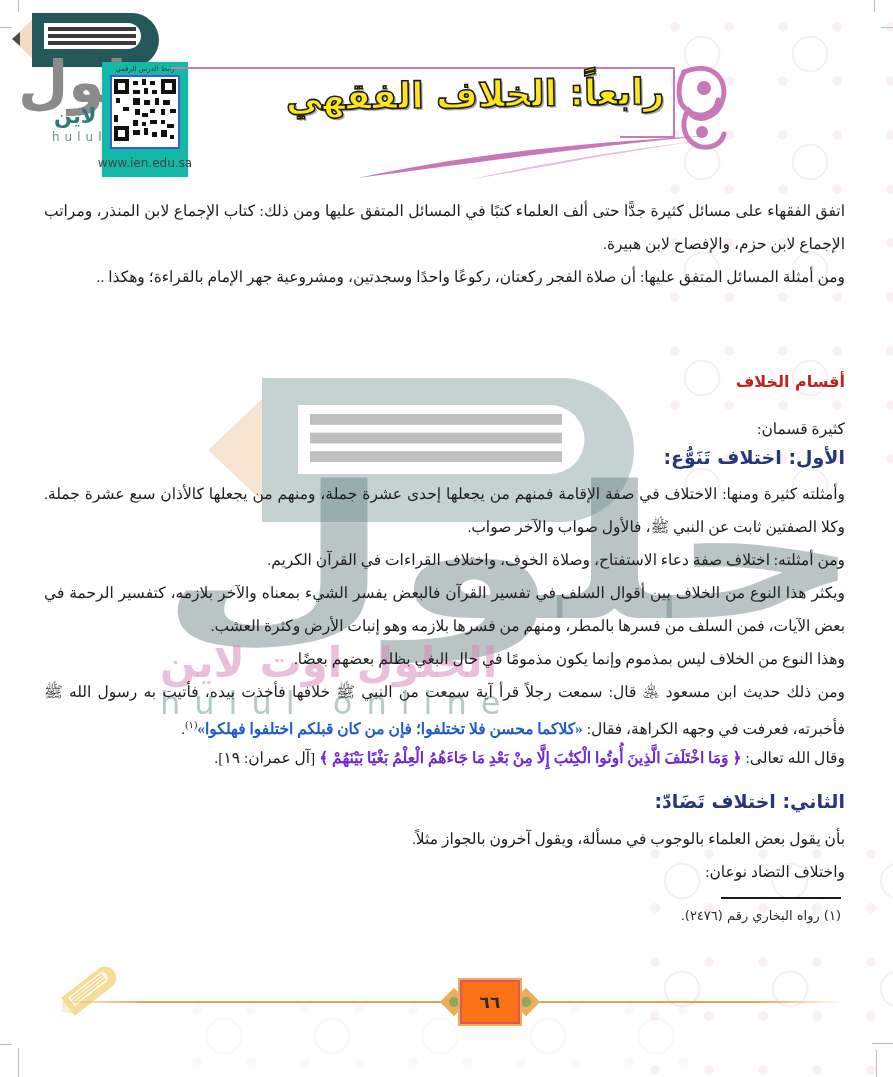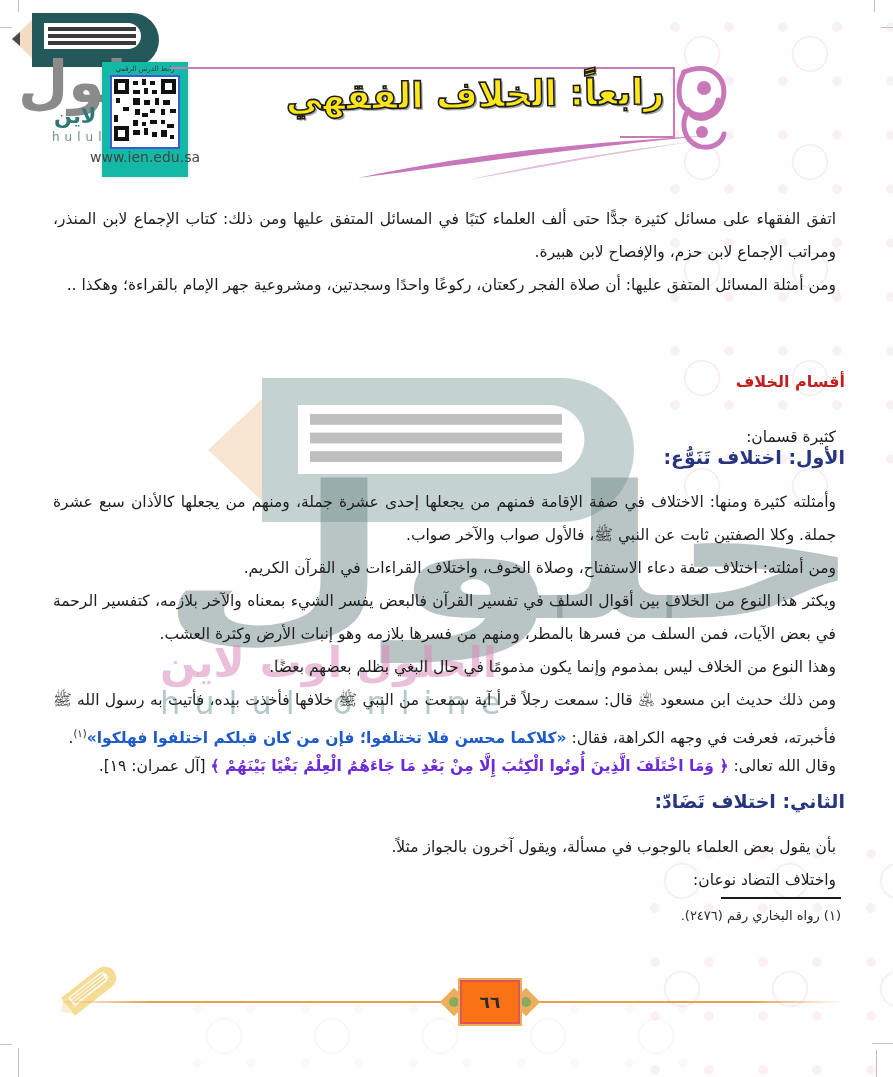--- a/index.html
+++ b/index.html
@@ -34,21 +34,21 @@
   #logo .latin{
     position:absolute; top:126px; left:44px; font-size:12px; letter-spacing:5px;
     color:#6d918f; white-space:nowrap;
   }
   #qr-card{
     position:absolute; top:58px; left:94px; width:86px; height:112px;
     background:#14b8a6; box-shadow:0 0 4px rgba(0,0,0,.18);
     display:flex; flex-direction:column; align-items:center; padding-top:3px;
   }
   #qr-card .qr-top{ font-size:7px; color:#333; }
-  #qr-card .qr-bottom{ font-size:14px; color:#444; margin-top:0; }
+  #qr-card .qr-bottom{ font-size:12px; color:#444; margin-top:7px; }
   #qr-frame{ border:2px solid #3b5bd0; padding:2px; margin-top:2px; background:#fff; }
   
   .pink-line{ position:absolute; background:#c97bb5; pointer-events:none; }
   #banner-title{
     position:absolute; top:74px; left:280px; width:390px; text-align:center;
     font-size:36px; font-weight:bold; color:#ffe61a;
     -webkit-text-stroke:1.6px #1c1c1c;
     text-shadow:2px 2px 0 rgba(0,0,0,.35);
     transform:rotate(-1deg);
     white-space:nowrap;
@@ -65,21 +65,21 @@
     color:rgba(219,139,188,.55); letter-spacing:6px; white-space:nowrap;
   }
   #wm-latin{
     position:absolute; top:684px; left:160px; font-size:32px;
     color:rgba(116,158,156,.55); letter-spacing:14px; white-space:nowrap;
   }
   
   .para{
     position:absolute; right:48px; left:44px; direction:rtl;
     font-size:15.5px; line-height:33px; text-align:justify;
-    color:#1d1d1d; z-index:2; margin:9px;
+    color:#1d1d1d; z-index:2; margin:0;font-family:Liberation Serif, serif;
   }
   .h-red{
     position:absolute; right:48px; direction:rtl; z-index:2;
     font-size:16px; font-weight:bold; color:#c41e1e; margin:0;
   }
   .h-blue{
     position:absolute; right:48px; direction:rtl; z-index:2;
     font-size:19px; font-weight:bold; color:#27357e; margin:0;
   }
   .hadith{ color:#1e5bc6; font-weight:bold; }

